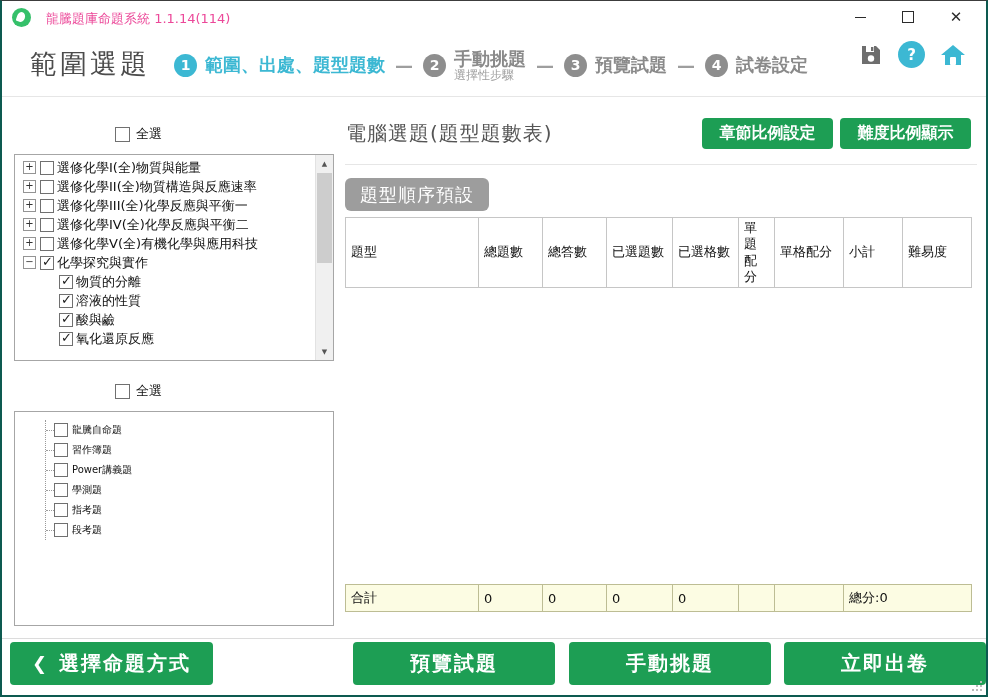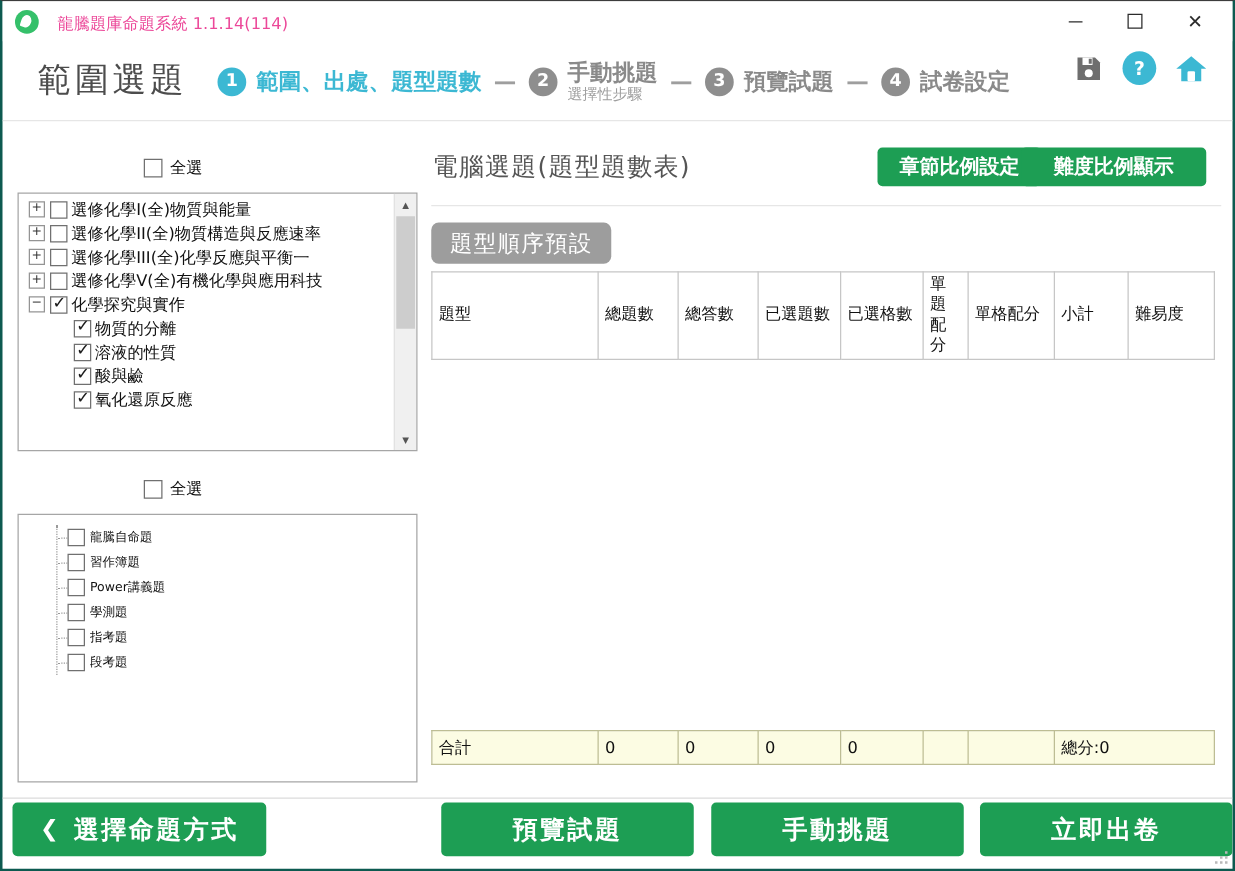--- a/index.html
+++ b/index.html
@@ -70,21 +70,21 @@
   .source-row{height:20px;display:flex;align-items:center;font-size:10px;color:#111;white-space:nowrap;cursor:default;}
   .dotseg{width:8px;height:0;border-top:1px dotted #9a9a9a;flex:none;}
   .source-row .lbl{margin-left:4px;}
   .source-row .cb{margin-left:0;}
 
   
   .main-title{position:absolute;left:344px;top:119px;font-size:20px;color:#555;letter-spacing:1px;}
   .btn-green{background:#1d9e54;color:#fff;border:none;border-radius:4px;font-size:16px;font-weight:bold;
              font-family:inherit;display:flex;align-items:center;justify-content:center;cursor:pointer;}
   .chapter-btn{position:absolute;left:700px;top:117px;width:131px;height:31px;}
-  .difficulty-btn{position:absolute;left:815px;top:117px;width:148px;height:31px;}
+  .difficulty-btn{position:absolute;left:838px;top:117px;width:131px;height:31px;}
   .main-sep{position:absolute;left:343px;top:163px;width:632px;height:1px;background:#e6e6e6;}
   .preset-btn{position:absolute;left:343px;top:177px;height:33px;padding:12px 15px;background:#9d9d9d;color:#fff;
               font-size:18px;border:none;border-radius:6px;font-family:inherit;display:flex;align-items:center;
               letter-spacing:1px;cursor:pointer;}
   table{border-collapse:collapse;table-layout:fixed;}
   .qtable{position:absolute;left:343px;top:216px;width:626px;}
   .qtable th{border:1px solid #c6c6c6;height:40px;font-size:13px;font-weight:normal;text-align:left;
              padding:2px 5px;color:#111;background:#fff;vertical-align:middle;line-height:1.25;}
   .totals-table{position:absolute;left:343px;top:583px;width:626px;}
   .totals-table td{border:1px solid #bdbd94;background:#fcfce3;height:24px;font-size:13px;color:#111;
@@ -190,20 +190,25 @@
       </div>
       <div class="tree-row">
         <span class="exp plus ind0"></span>
         <span class="cb"></span>
         <span class="lbl">選修化學II(全)物質構造與反應速率</span>
       </div>
       <div class="tree-row">
         <span class="exp plus ind0"></span>
         <span class="cb"></span>
         <span class="lbl">選修化學III(全)化學反應與平衡一</span>
+      </div>
+      <div class="tree-row">
+        <span class="exp plus ind0"></span>
+        <span class="cb"></span>
+        <span class="lbl">選修化學IV(全)化學反應與平衡二</span>
       </div>
       <div class="tree-row">
         <span class="exp plus ind0"></span>
         <span class="cb"></span>
         <span class="lbl">選修化學V(全)有機化學與應用科技</span>
       </div>
       <div class="tree-row">
         <span class="exp minus ind0"></span>
         <span class="cb checked"></span>
         <span class="lbl">化學探究與實作</span>

